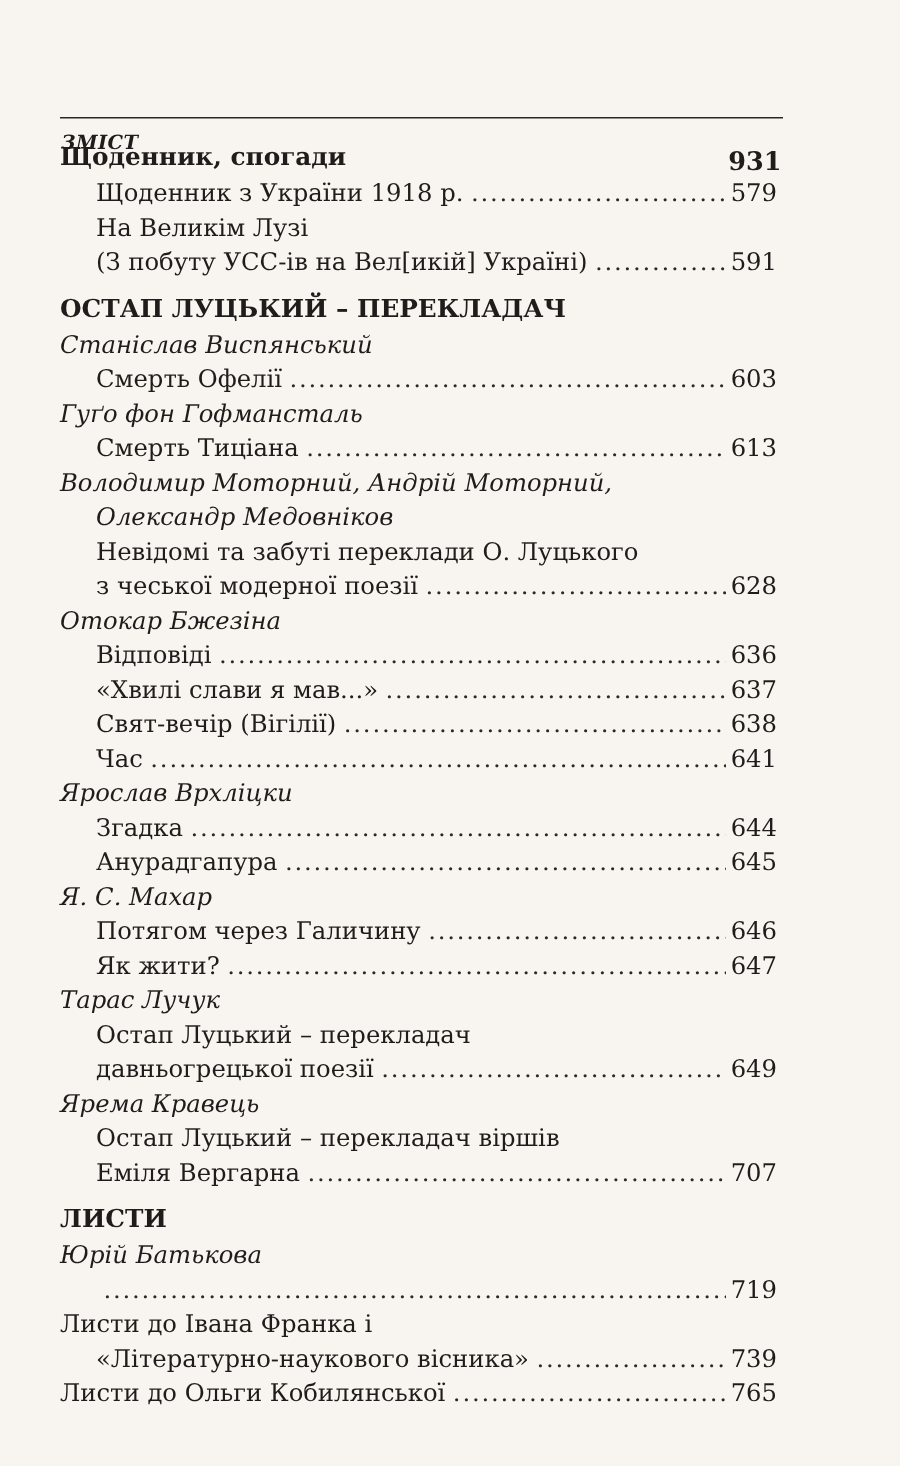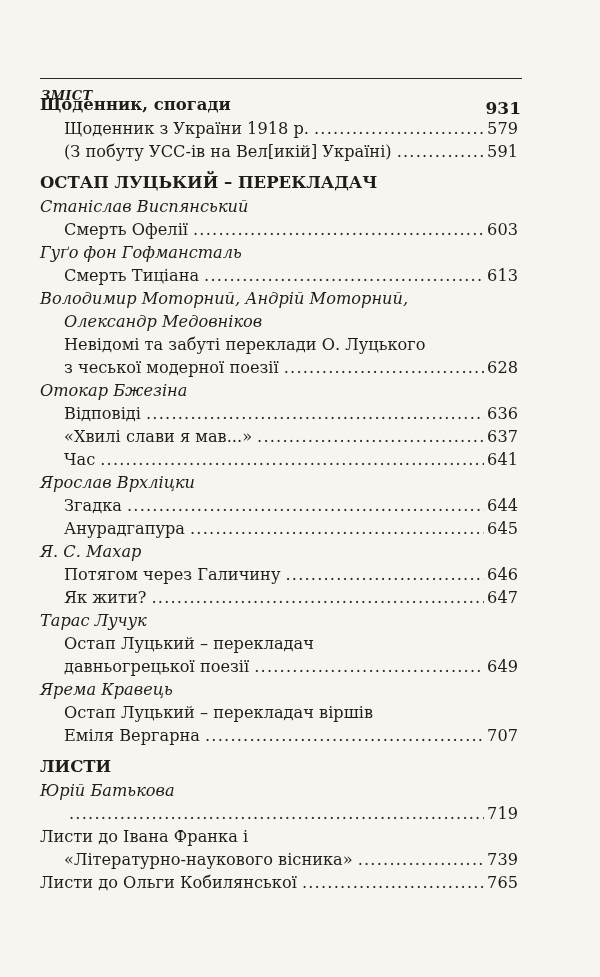--- a/index.html
+++ b/index.html
@@ -54,20 +54,23 @@
   <div class="toc" id="toc">
       <div class="row section">
         <span class="label">Щоденник, спогади</span>
       </div>
       <div class="row entry indent-1">
         <span class="label">Щоденник з України 1918 р.</span>
         <span class="leader"></span>
         <span class="pg">579</span>
       </div>
       <div class="row entry indent-1">
+        <span class="label">На Великім Лузі</span>
+      </div>
+      <div class="row entry indent-1">
         <span class="label">(З побуту УСС-ів на Вел[икій] Україні)</span>
         <span class="leader"></span>
         <span class="pg">591</span>
       </div>
       <div class="row section gap">
         <span class="label">ОСТАП ЛУЦЬКИЙ – ПЕРЕКЛАДАЧ</span>
       </div>
       <div class="row author">
         <span class="label">Станіслав Виспянський</span>
       </div>
@@ -103,20 +106,25 @@
       </div>
       <div class="row entry indent-1">
         <span class="label">Відповіді</span>
         <span class="leader"></span>
         <span class="pg">636</span>
       </div>
       <div class="row entry indent-1">
         <span class="label">«Хвилі слави я мав...»</span>
         <span class="leader"></span>
         <span class="pg">637</span>
+      </div>
+      <div class="row entry indent-1">
+        <span class="label">Свят-вечір (Вігілії)</span>
+        <span class="leader"></span>
+        <span class="pg">638</span>
       </div>
       <div class="row entry indent-1">
         <span class="label">Час</span>
         <span class="leader"></span>
         <span class="pg">641</span>
       </div>
       <div class="row author">
         <span class="label">Ярослав Врхліцки</span>
       </div>
       <div class="row entry indent-1">

